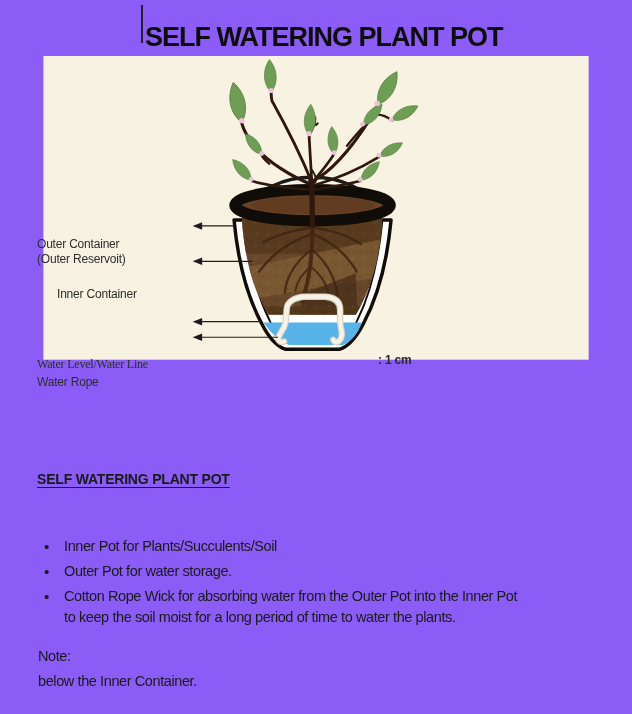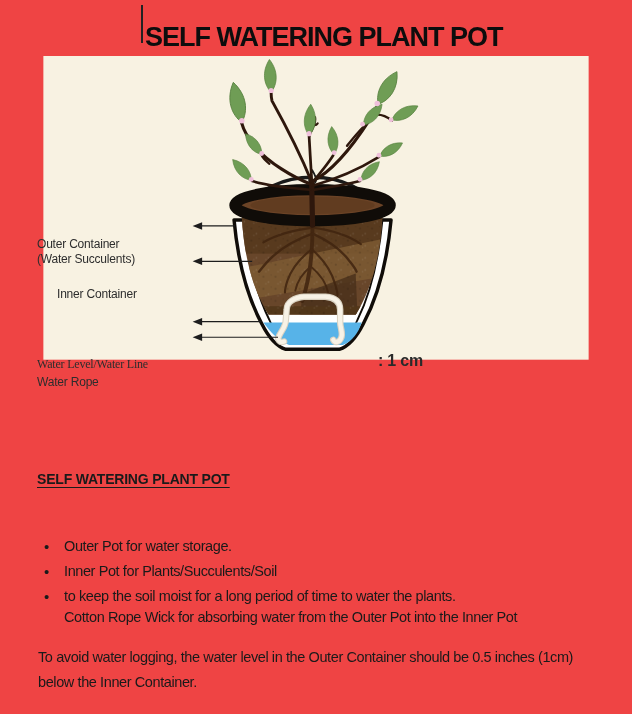--- a/index.html
+++ b/index.html
@@ -1,32 +1,32 @@
 <!DOCTYPE html>
 <html><head>
 <meta charset="utf-8">
 <style>
   html,body{margin:0;padding:0;background:#fff;}
-  #canvas{position:relative;width:632px;height:714px;background:#ef4444;
+  #canvas{position:relative;width:632px;height:714px;background:#8b5cf6;
     font-family:"Liberation Sans", sans-serif;color:#1c1c1c;overflow:hidden;}
   
   .title{position:absolute;left:145px;top:4px;font-size:27px;font-weight:bold;
     letter-spacing:-1px;color:#0d0d0d;white-space:nowrap;}
   .cursor{position:absolute;left:141px;top:5px;width:1.5px;height:38px;background:#222;}
   
   .diagram{position:absolute;left:0;top:56px;width:632px;height:352px;}
   .diagram svg{position:absolute;left:0;top:0;}
   .dlabel{position:absolute;font-size:12px;line-height:15px;color:#2d2d2d;
     letter-spacing:-0.2px;white-space:nowrap;}
   .dlabel span{display:block;}
   .lbl-outer{left:37px;top:181px;}
   .lbl-inner{left:37px;top:231px;margin-left:20px;}
   .lbl-water{left:37px;top:301px;font-family:Liberation Serif, serif;}
   .lbl-rope{left:37px;top:319px;}
-  .lbl-gap{left:378px;top:297px;font-weight:bold;font-size:16px;color:#2a2a2a;}
+  .lbl-gap{left:378px;top:297px;font-weight:bold;font-size:12px;color:#2a2a2a;}
   
   .bodytext{position:absolute;font-size:14.5px;letter-spacing:-0.4px;color:#1a1a1a;}
   .heading{left:37px;top:471px;font-size:14px;font-weight:bold;letter-spacing:-0.2px;
     text-decoration:underline;text-underline-offset:3px;}
   .intro{left:38px;top:501px;line-height:21px;}
   .bullets{left:38px;top:536px;margin:0;padding:0;width:560px;}
   .bullets li{list-style:none;position:relative;padding-left:26px;line-height:21px;
     margin:0 0 4px 0;}
   .bullets li::before{content:"\2022";position:absolute;left:6px;top:0;font-size:15px;}
   .bullets li span{display:block;}
@@ -152,42 +152,42 @@
         <polygon points="173,294 184,289.7 184,298.3" fill="#1d1d1d"></polygon>
         <line class="arrow-line" x1="252" y1="364" x2="182" y2="364"></line>
         <polygon points="173,364 184,359.7 184,368.3" fill="#1d1d1d"></polygon>
         <line class="arrow-line" x1="272" y1="382" x2="182" y2="382"></line>
         <polygon points="173,382 184,377.7 184,386.3" fill="#1d1d1d"></polygon>
       </g>
     </svg>
 
     <div class="dlabel lbl-outer">
       <span>Outer Container</span>
-      <span>(Water Succulents)</span>
+      <span>(Outer Reservoit)</span>
     </div>
     <div class="dlabel lbl-inner">Inner Container</div>
     <div class="dlabel lbl-water">Water Level/Water Line</div>
     <div class="dlabel lbl-rope">Water Rope</div>
     <div class="dlabel lbl-gap">: 1 cm</div>
   </div>
 
   <div class="bodytext heading">SELF WATERING PLANT POT</div>
 
 
   <ul class="bodytext bullets">
     <li>
+      <span>Inner Pot for Plants/Succulents/Soil</span>
+    </li>
+    <li>
       <span>Outer Pot for water storage.</span>
     </li>
     <li>
-      <span>Inner Pot for Plants/Succulents/Soil</span>
-    </li>
-    <li>
+      <span>Cotton Rope Wick for absorbing water from the Outer Pot into the Inner Pot</span>
       <span>to keep the soil moist for a long period of time to water the plants.</span>
-      <span>Cotton Rope Wick for absorbing water from the Outer Pot into the Inner Pot</span>
     </li>
   </ul>
 
   <div class="bodytext note">
-    <span>To avoid water logging, the water level in the Outer Container should be 0.5 inches (1cm)</span>
+    <span class="note-label">Note:</span>
     <span>below the Inner Container.</span>
   </div>
 
 </div>
 
 </body></html>

